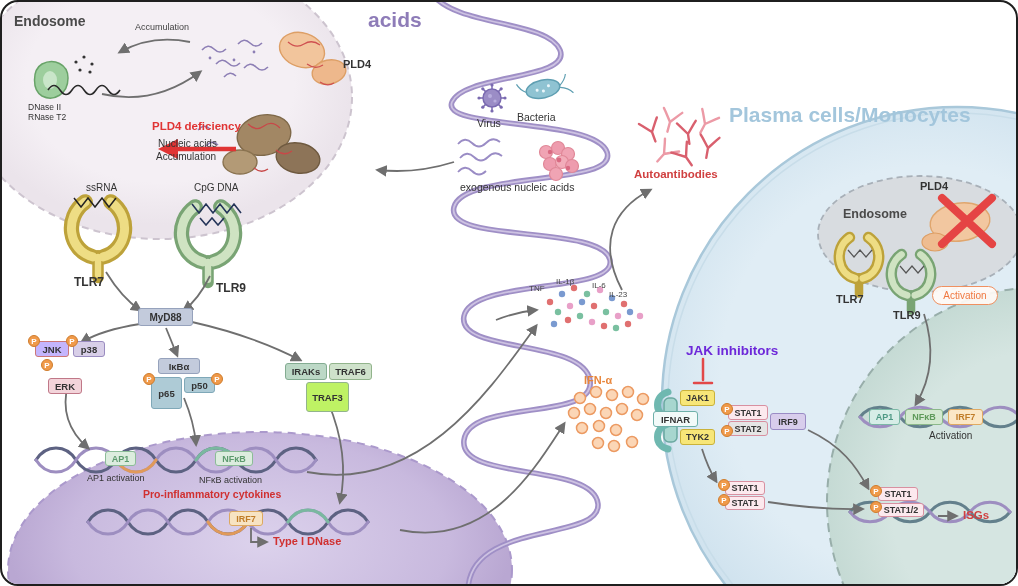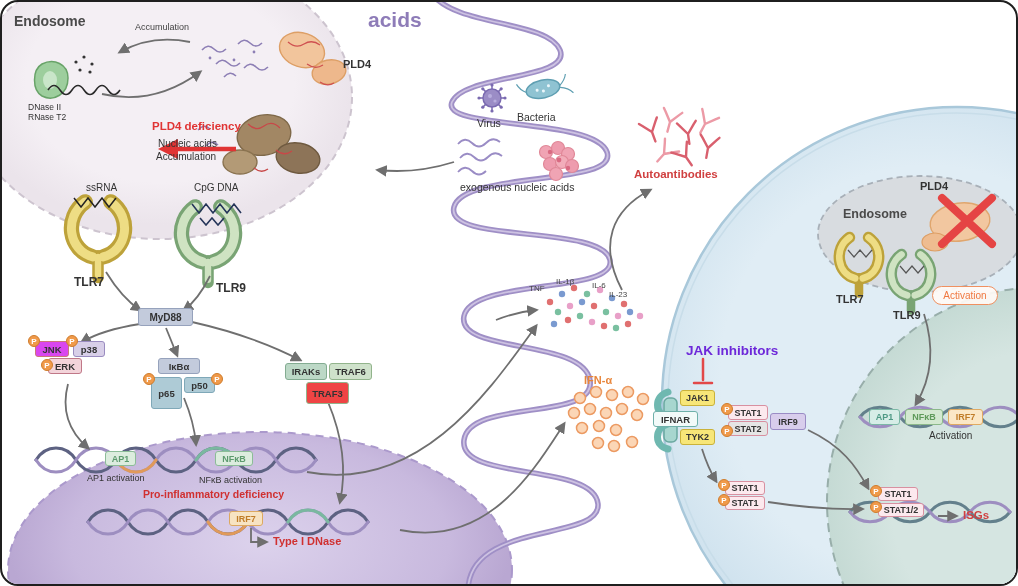--- a/index.html
+++ b/index.html
@@ -331,44 +331,45 @@
 <div class="lbl t115 b" style="left:150px;top:118px;color:#e03434">PLD4 deficiency</div>
 <div class="lbl t10" style="left:156px;top:136px">Nucleic acids</div>
 <div class="lbl t10" style="left:154px;top:149px">Accumulation</div>
 
 <div class="lbl t10" style="left:84px;top:180px">ssRNA</div>
 <div class="lbl t10" style="left:192px;top:180px">CpG DNA</div>
 <div class="lbl t12 b" style="left:72px;top:274px">TLR7</div>
 <div class="lbl t12 b" style="left:214px;top:280px">TLR9</div>
 
 <div class="pbox" style="left:136px;top:306px;width:55px;height:18px;background:#c3cbdc;border-color:#96a2bc;font-size:10px">MyD88</div>
-<div class="pbox" style="left:33px;top:339px;width:34px;height:16px;background:#d946ef;border-color:#cc7777">JNK</div>
+<div class="pbox" style="left:33px;top:339px;width:34px;height:16px;background:#c4b5fd;border-color:#cc7777">JNK</div>
 <div class="pbox" style="left:71px;top:339px;width:32px;height:16px;background:#d8cfe8;border-color:#9a8cc0">p38</div>
-<div class="pbox" style="left:46px;top:356px;width:34px;height:16px;background:#f3d4da;border-color:#c07888">ERK</div>
+<div class="pbox" style="left:46px;top:376px;width:34px;height:16px;background:#f3d4da;border-color:#c07888">ERK</div>
 <div class="pbadge" style="left:26px;top:333px">P</div>
 <div class="pbadge" style="left:64px;top:333px">P</div>
 <div class="pbadge" style="left:39px;top:357px">P</div>
 <div class="pbox" style="left:156px;top:356px;width:42px;height:16px;background:#c3cbdc;border-color:#96a2bc">IκBα</div>
 <div class="pbox" style="left:149px;top:375px;width:31px;height:32px;background:#aecbd6;border-color:#7fa8b8">p65</div>
 <div class="pbox" style="left:182px;top:375px;width:31px;height:16px;background:#aecbd6;border-color:#7fa8b8">p50</div>
 <div class="pbadge" style="left:141px;top:371px">P</div>
 <div class="pbadge" style="left:209px;top:371px">P</div>
 <div class="pbox" style="left:283px;top:361px;width:42px;height:17px;background:#bcd8c6;border-color:#84ac92">IRAKs</div>
 <div class="pbox" style="left:327px;top:361px;width:43px;height:17px;background:#cfe2cb;border-color:#92b48c">TRAF6</div>
-<div class="pbox" style="left:304px;top:380px;width:43px;height:22px;background:#ef4444;border-color:#92b48c">TRAF3</div>
+<div class="pbox" style="left:304px;top:380px;width:43px;height:30px;background:#bef264;border-color:#92b48c">TRAF3</div>
 
 <div class="pbox" style="left:103px;top:449px;width:31px;height:15px;background:#dcecde;border-color:#8cbc98;color:#5d9a6e;font-size:9px">AP1</div>
 <div class="pbox" style="left:213px;top:449px;width:38px;height:15px;background:#dcecde;border-color:#8cbc98;color:#5d9a6e;font-size:9px">NFκB</div>
 <div class="lbl t9" style="left:85px;top:471px">AP1 activation</div>
 <div class="lbl t9" style="left:197px;top:473px">NFκB activation</div>
-<div class="lbl t105 b" style="left:141px;top:487px;color:#d03030">Pro-inflammatory deficiency</div>
+<div class="lbl t105 b" style="left:141px;top:487px;color:#d03030">Pro-inflammatory cytokines</div>
 <div class="pbox" style="left:227px;top:509px;width:34px;height:15px;background:#f7e3c2;border-color:#dca860;color:#c07c28;font-size:9px">IRF7</div>
 <div class="lbl t11 b" style="left:271px;top:533px;color:#d03030">Type I DNase</div>
 
 <div class="lbl t21 b" style="left:366px;top:6px;color:#8e7cb8">acids</div>
+<div class="lbl t21 b" style="left:727px;top:101px;color:#a3c6dc">Plasma cells/Monocytes</div>
 
 <div class="lbl t105" style="left:475px;top:116px">Virus</div>
 <div class="lbl t105" style="left:515px;top:110px">Bacteria</div>
 <div class="lbl t105" style="left:458px;top:180px">exogenous nucleic acids</div>
 <div class="lbl t115 b" style="left:632px;top:166px;color:#d04040">Autoantibodies</div>
 <div class="lbl t8" style="left:527px;top:283px;color:#444">TNF</div>
 <div class="lbl t8" style="left:554px;top:276px;color:#444">IL-1β</div>
 <div class="lbl t8" style="left:590px;top:280px;color:#444">IL-6</div>
 <div class="lbl t8" style="left:607px;top:289px;color:#444">IL-23</div>
 <div class="lbl t11 b" style="left:582px;top:372px;color:#e8853a">IFN-α</div>

